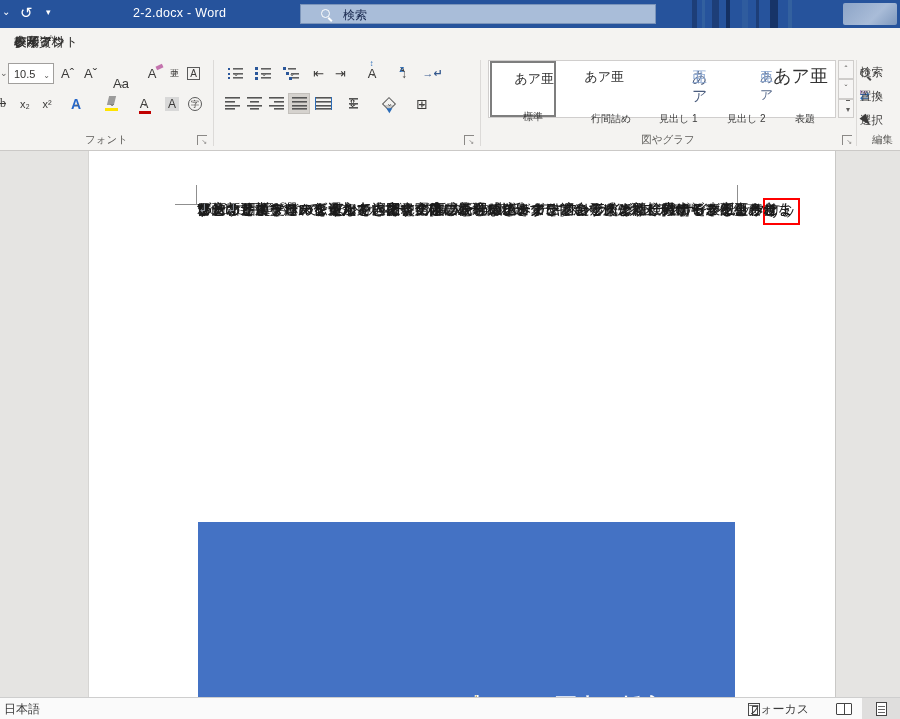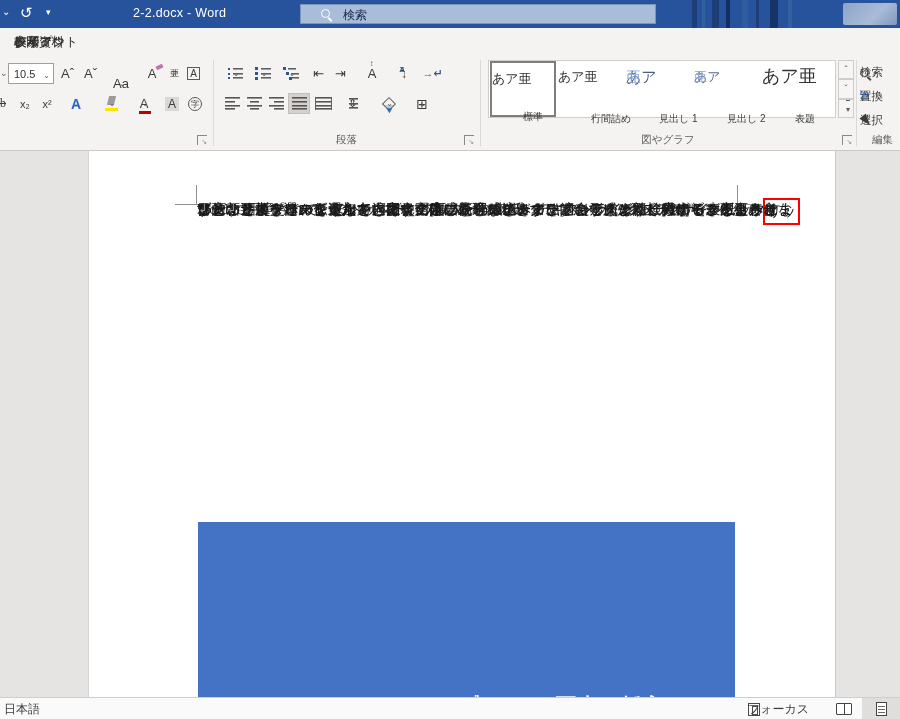--- a/index.html
+++ b/index.html
@@ -131,21 +131,21 @@
   .ic-bucket::after{content:"";position:absolute;right:-4px;bottom:-3px;width:0;height:0;
      border-left:3px solid transparent;border-right:3px solid transparent;border-top:5px solid #2b6cb8;
      transform:rotate(-45deg);}
   .b-bor{left:194px;top:37px;width:30px;height:21px;font-size:14px;}
 
   
   .gallery{left:488px;top:4px;width:348px;height:58px;background:#fff;border:1px solid #d0cecd;}
   .sty{top:0;height:56px;width:66px;}
   .sty.sel{border:2px solid #7e7e7e;}
   .s0{left:1px}.s1{left:69px}.s2{left:137px}.s3{left:205px}.s4{left:273px}
-  .sty .prev{position:absolute;top:7px;left:0;width:100%;text-align:left;
+  .sty .prev{position:absolute;top:7px;left:0;width:100%;text-align:right;
              font-family:"Liberation Serif","DejaVu Serif",serif;color:#333;}
   .sty .lab{position:absolute;bottom:5px;left:0;width:100%;text-align:center;font-size:10px;color:#3b3b3b;white-space:nowrap;}
   .sty .lab .m{font-size:8px;color:#7a7a7a;position:relative;}
   .s0 .prev,.s1 .prev{font-size:13px;}
   .s2 .prev{font-size:15px;color:#4a5c7d;}
   .s3 .prev{font-size:13px;color:#55688a;}
   .s2 .prev b,.s3 .prev b{font-weight:normal;color:#8ea9d2;}
   .s4 .prev{font-size:18px;top:3px;}
   .galcol{left:838px;top:4px;width:16px;height:58px;}
   .galbtn{left:0;width:16px;height:19.3px;border:1px solid #cfcdcb;background:#f6f5f4;
@@ -283,20 +283,21 @@
         <span class="fc-a">A</span>
         <span class="caret">⌄</span>
       </div>
     <div class="btn b-shadeA">
         <span class="shadeA">A</span>
       </div>
     <div class="btn b-circ">
         <span class="circ">字</span>
       </div>
 
+    <div class="grp-label" style="left:0;width:213px">フォント</div>
     <span class="launcher" style="left:197px">
         <i>↘</i>
       </span>
 
     <div style="left:213px;top:0;width:267px;height:95px">
       <div class="btn b-bul">
           <span class="ic-list ic-bullets" style="position:relative"></span>
           <span class="caret">⌄</span>
         </div>
       <div class="btn b-numl">
@@ -351,21 +352,20 @@
         </div>
       <div class="btn b-bkt">
           <span class="ic-bucket"></span>
           <span class="caret">⌄</span>
         </div>
       <div class="btn b-bor g">
           <span style="position:relative">⊞</span>
           <span class="caret">⌄</span>
         </div>
     </div>
-    <div class="grp-label" style="left:213px;width:267px">段落</div>
     <span class="launcher" style="left:464px">
         <i>↘</i>
       </span>
 
     <div class="gallery">
       <div class="sty sel s0">
         <div class="prev">あア亜</div>
         <div class="lab">
             <span class="m">↲</span> 
             <span>標準</span>

